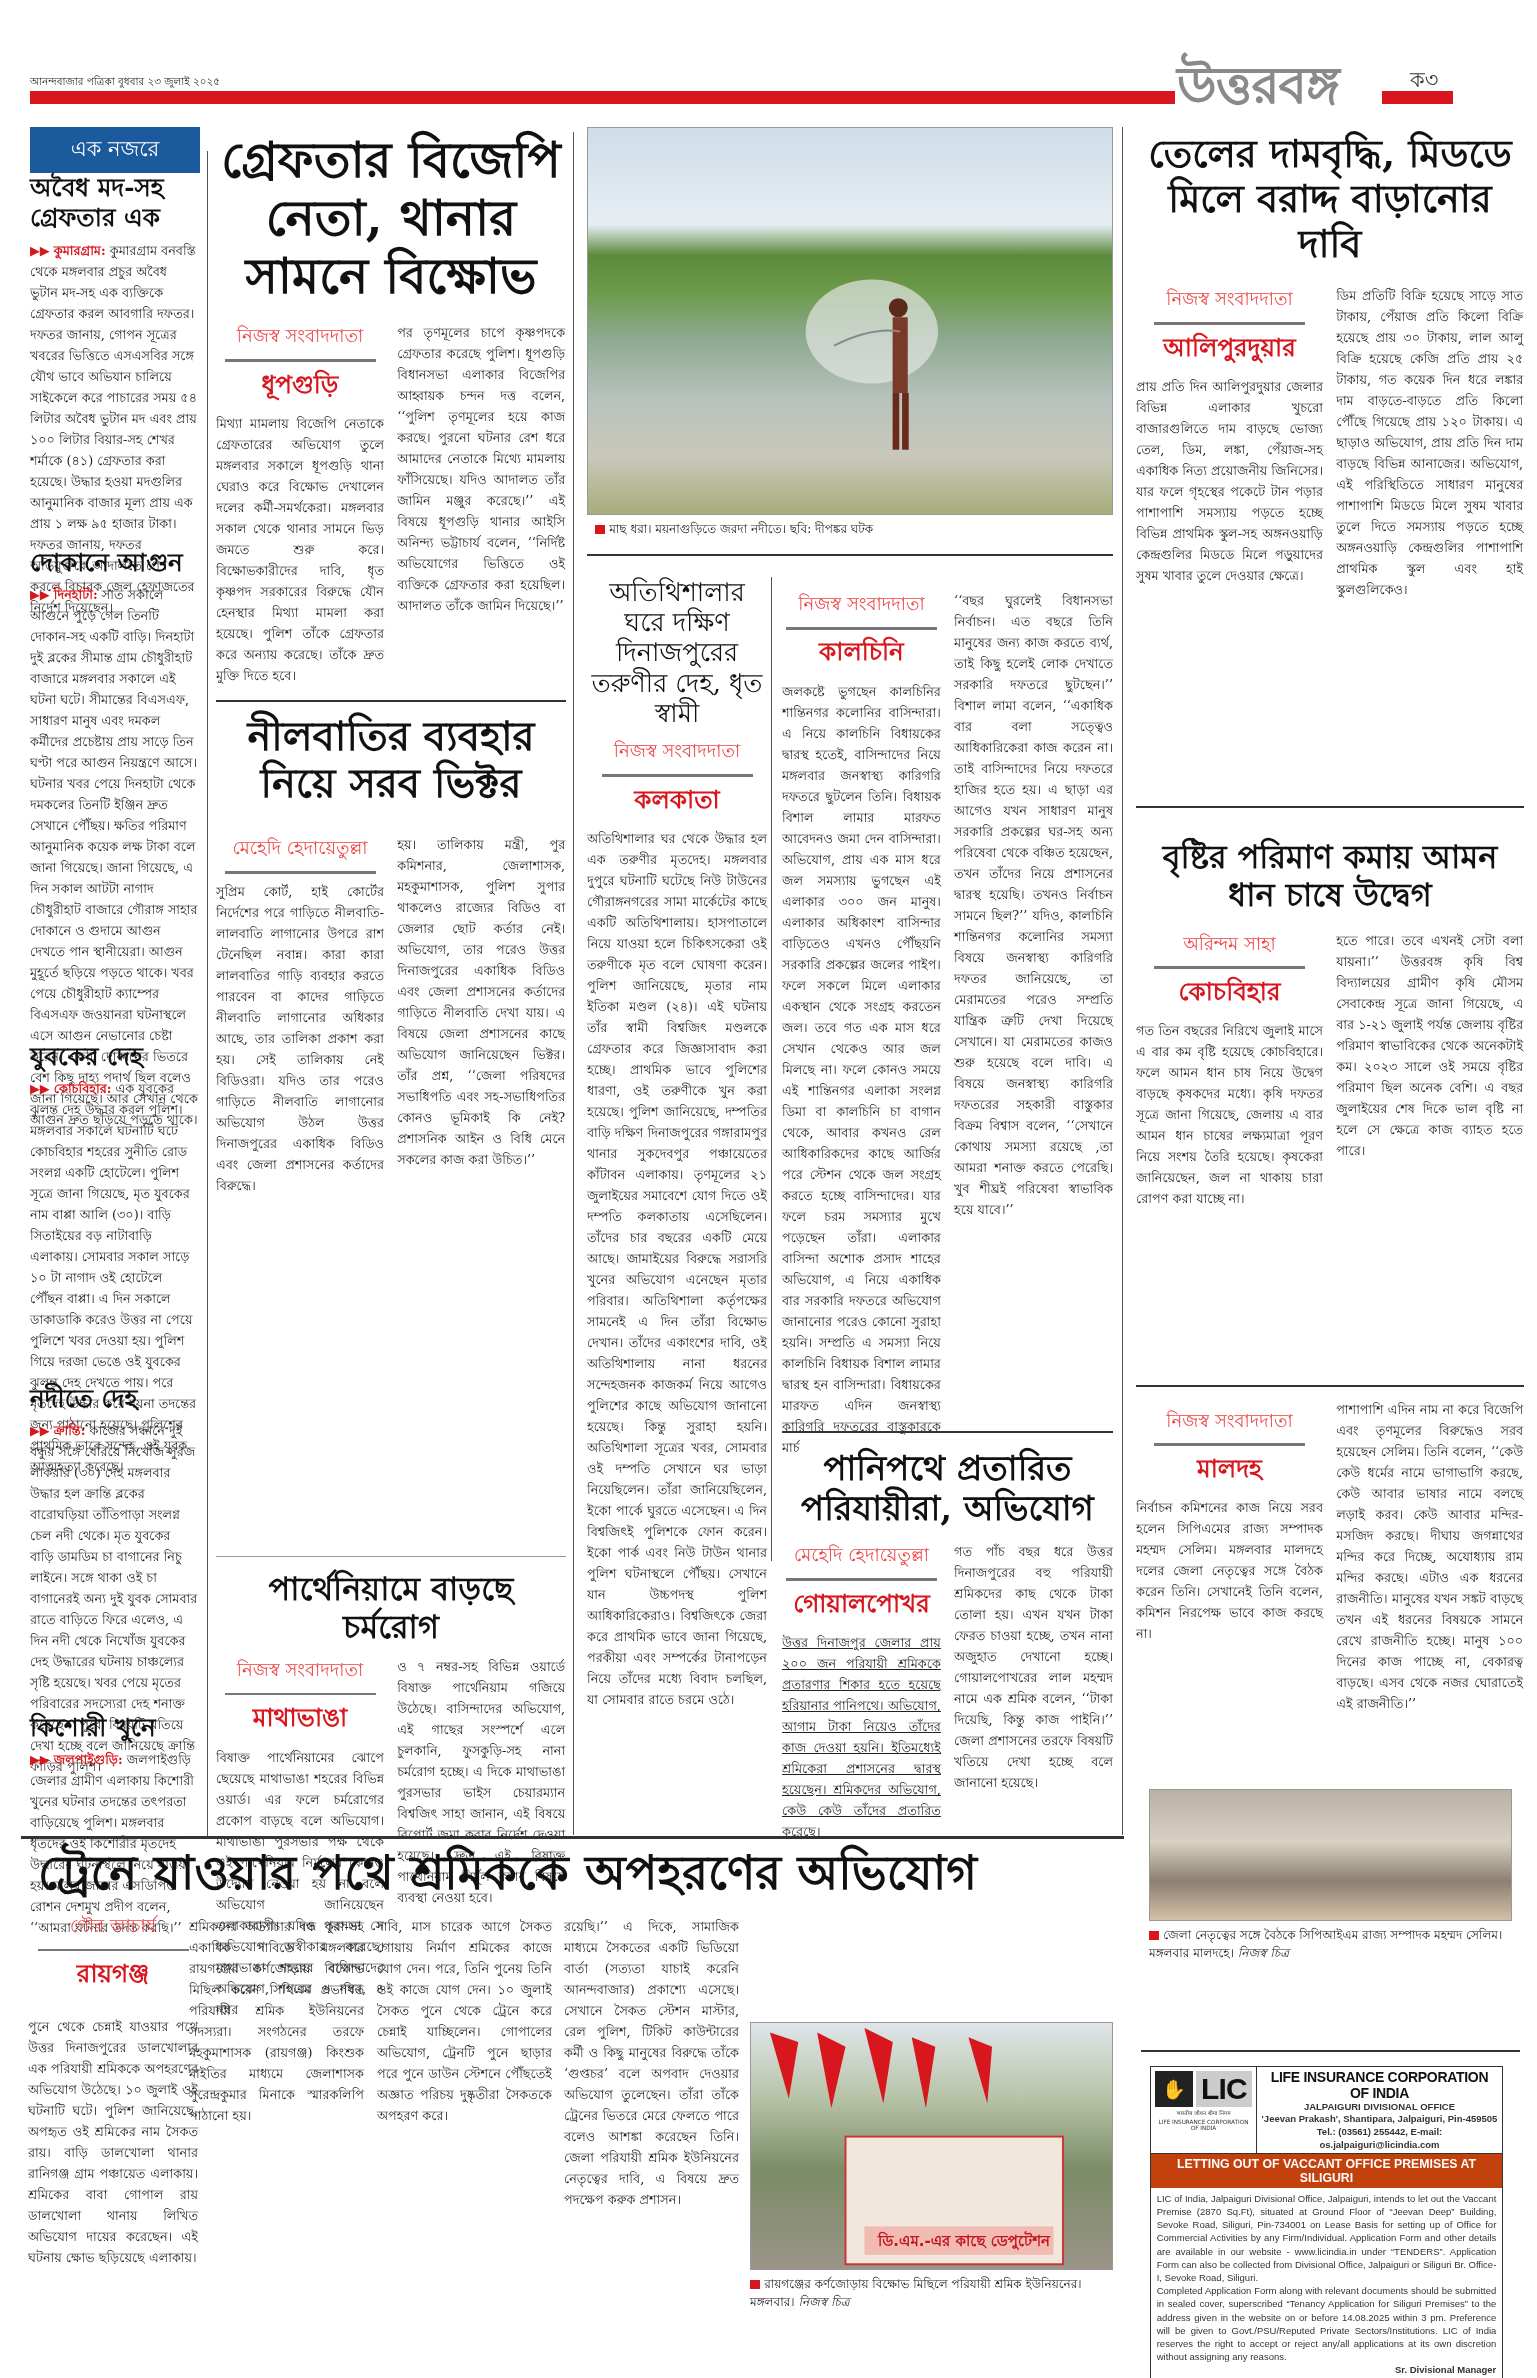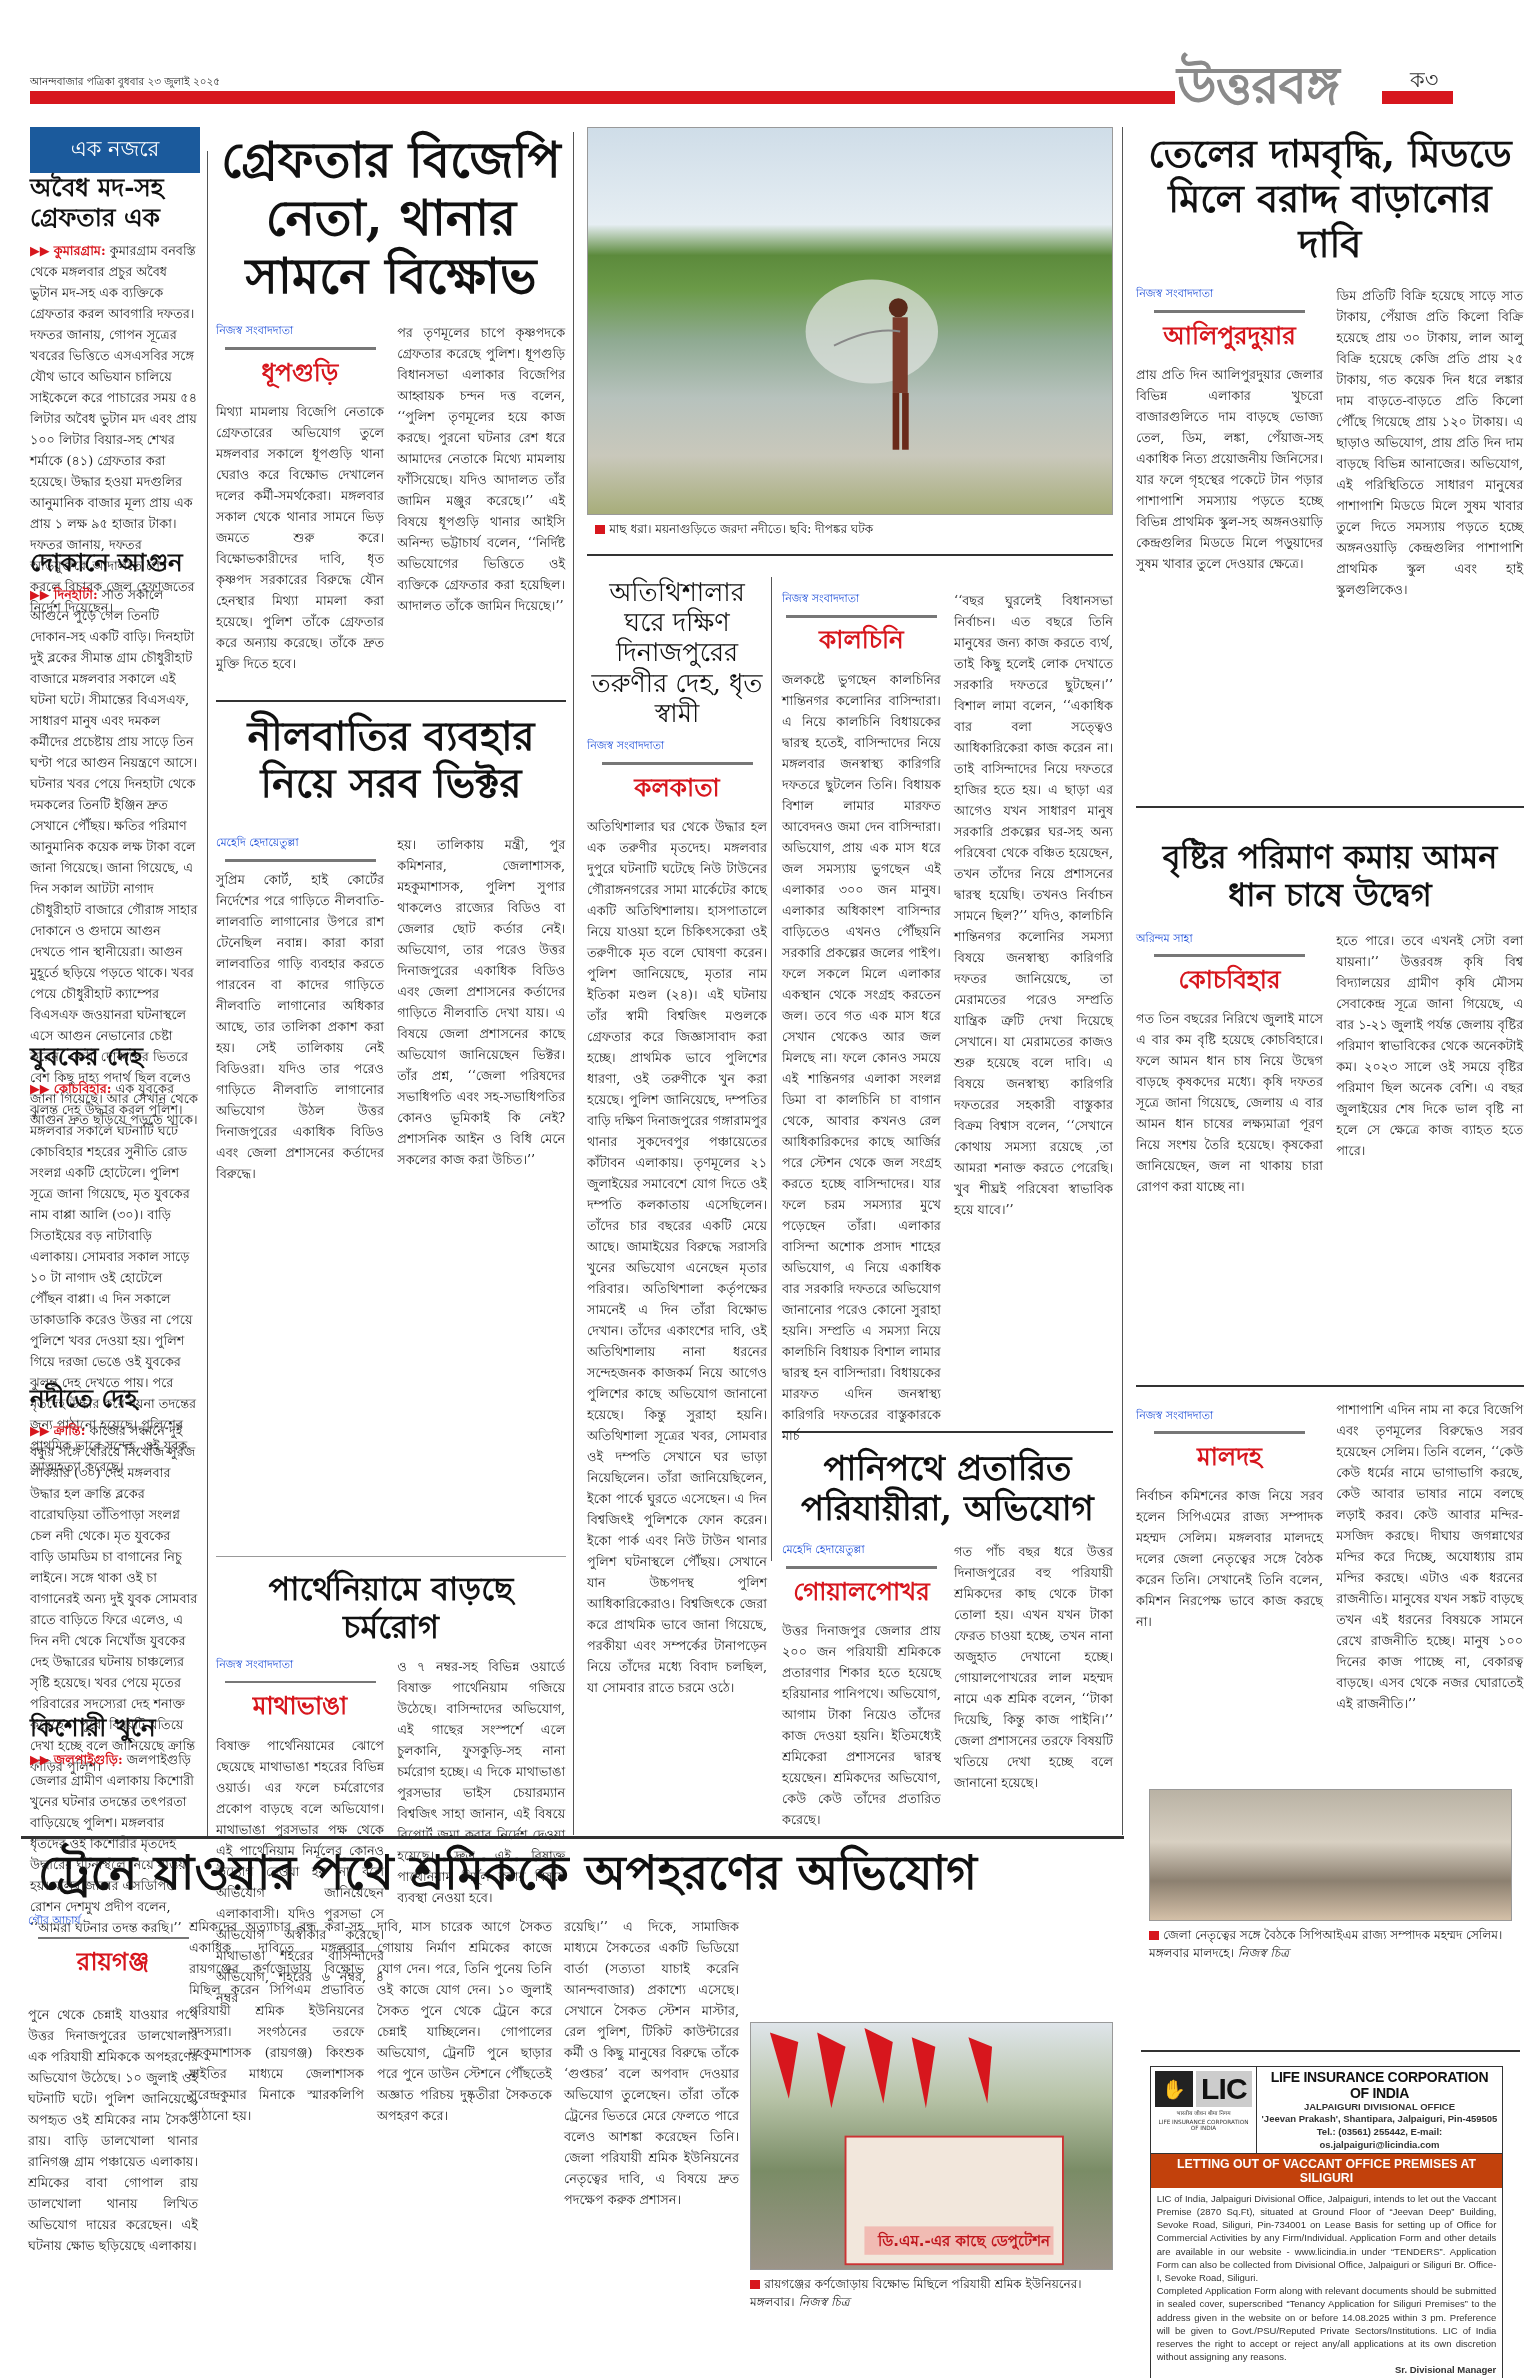--- a/index.html
+++ b/index.html
@@ -9,21 +9,21 @@
   .masthead-date { left: 30px; top: 74px; font-size: 10.4px; color: #222; font-family: "DejaVu Serif", serif; }
   .red-bar { background: #d7161d; height: 13.2px; }
   .rb1 { left: 30px; top: 91px; width: 1145px; }
   .rb2 { left: 1382px; top: 91px; width: 71px; }
   .section-title { left: 1177px; top: 47px; font-size: 51px; font-weight: bold; color: #8a8a8a; font-family: "DejaVu Serif", serif; letter-spacing: -0.9px; }
   .page-no { left: 1410px; top: 64px; font-size: 21px; color: #333; }
   .rule { background: #333; height: 1.9px; }
   .vrule { background: #555; width: 0.9px; }
   .hl { font-family: "DejaVu Serif", serif; font-weight: bold; color: #111; text-align: center; line-height: 1.18; }
   .body { font-family: "DejaVu Serif", serif; font-size: 12.8px; line-height: 21px; text-align: justify; color: #222; }
-  .by { font-family: "DejaVu Serif", serif; font-size: 11px; color: #1d4ed8; }
+  .by { text-align: center; font-family: "DejaVu Serif", serif; font-size: 18px; color: #ef4444; }
   .byline-rule { height: 2.8px; background: #777; margin: 5.7px auto 3.8px; width: 151px; }
   .place { text-align: center; font-family: "DejaVu Serif", serif; font-size: 24.6px; color: #d7161d; font-weight: bold; }
   .side-head { background: #1b5a9c; color: #fff; font-size: 21px; text-align: center; padding: 5.7px 0; font-family: "DejaVu Serif", serif; }
   .side-title { font-family: "DejaVu Serif", serif; font-size: 24.6px; font-weight: bold; line-height: 1.25; margin: 9.5px 0 5.7px; }
   .side-body { font-family: "DejaVu Serif", serif; font-size: 12.8px; line-height: 21px; color: #222; }
   .tag { color: #d7161d; font-weight: bold; }
   .arrow { color: #d7161d; }
   .caption { font-family: "DejaVu Serif", serif; font-size: 12px; color: #222; line-height: 18px; }
   .sq { display: inline-block; width: 9.5px; height: 9.5px; background: #d7161d; margin-right: 4.7px; vertical-align: middle; }
   .photo { overflow: hidden; }
@@ -181,21 +181,21 @@
 </div>
 
 <div class="abs rule" style="left:782px; top:1431px; width:331px;"></div>
 <div class="abs" style="left:782px; top:1448px; width:331px;">
   <div class="hl" style="font-size:34px;">পানিপথে প্রতারিত পরিযায়ীরা, অভিযোগ</div>
   <div style="display:flex; gap:13.2px; margin-top:13.2px;">
     <div style="width:159px;">
       <div class="by">মেহেদি হেদায়েতুল্লা</div>
       <div class="byline-rule"></div>
       <div class="place">গোয়ালপোখর</div>
-      <div class="body" style="margin-top:7.6px;">উত্তর দিনাজপুর জেলার প্রায় ২০০ জন পরিযায়ী শ্রমিককে প্রতারণার শিকার হতে হয়েছে হরিয়ানার পানিপথে। অভিযোগ, আগাম টাকা নিয়েও তাঁদের কাজ দেওয়া হয়নি। ইতিমধ্যেই শ্রমিকেরা প্রশাসনের দ্বারস্থ হয়েছেন। শ্রমিকদের অভিযোগ, কেউ কেউ তাঁদের প্রতারিত করেছে।</div>
+      <div class="body" style="margin-top:7.6px;text-decoration:underline;">উত্তর দিনাজপুর জেলার প্রায় ২০০ জন পরিযায়ী শ্রমিককে প্রতারণার শিকার হতে হয়েছে হরিয়ানার পানিপথে। অভিযোগ, আগাম টাকা নিয়েও তাঁদের কাজ দেওয়া হয়নি। ইতিমধ্যেই শ্রমিকেরা প্রশাসনের দ্বারস্থ হয়েছেন। শ্রমিকদের অভিযোগ, কেউ কেউ তাঁদের প্রতারিত করেছে।</div>
     </div>
     <div style="width:159px;">
       <div class="body">গত পাঁচ বছর ধরে উত্তর দিনাজপুরের বহু পরিযায়ী শ্রমিকদের কাছ থেকে টাকা তোলা হয়। এখন যখন টাকা ফেরত চাওয়া হচ্ছে, তখন নানা অজুহাত দেখানো হচ্ছে। গোয়ালপোখরের লাল মহম্মদ নামে এক শ্রমিক বলেন, ‘‘টাকা দিয়েছি, কিন্তু কাজ পাইনি।’’ জেলা প্রশাসনের তরফে বিষয়টি খতিয়ে দেখা হচ্ছে বলে জানানো হয়েছে।</div>
     </div>
   </div>
 </div>
 
 <div class="abs rule" style="left:216px; top:1556px; width:350px; height:0.9px; background:#999;"></div>
 <div class="abs" style="left:216px; top:1571px; width:350px;">
   <div class="hl" style="font-size:32px;">পার্থেনিয়ামে বাড়ছে চর্মরোগ</div>

